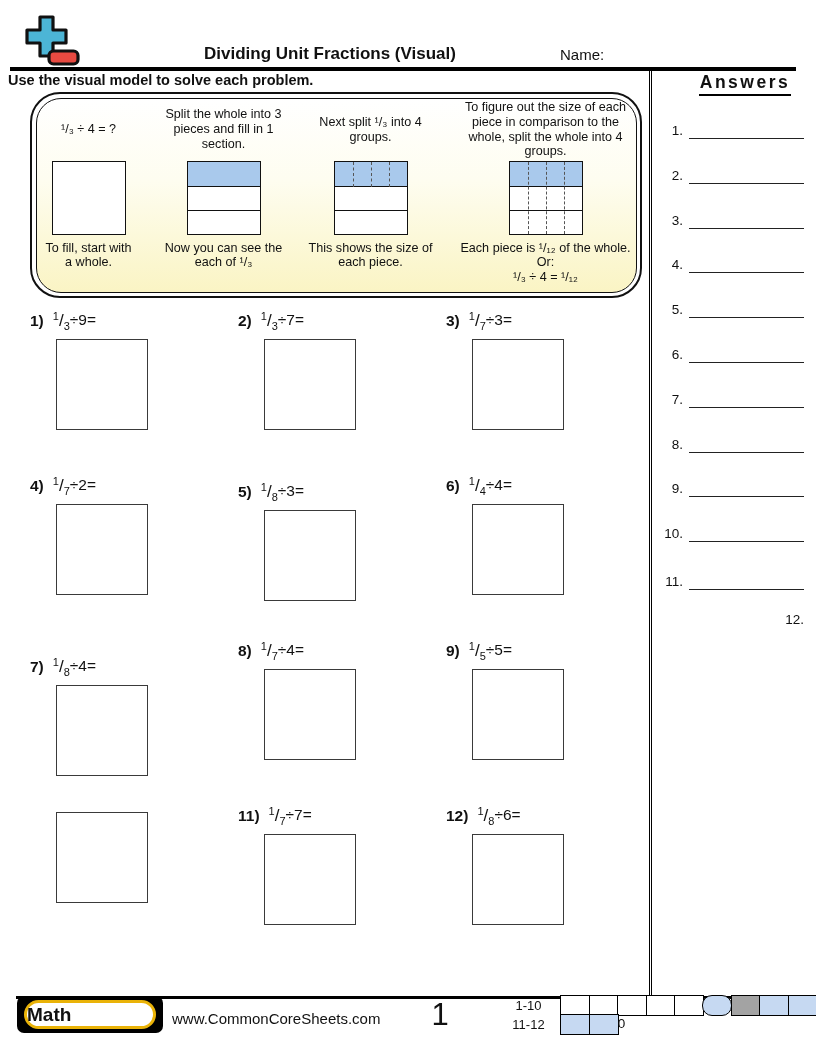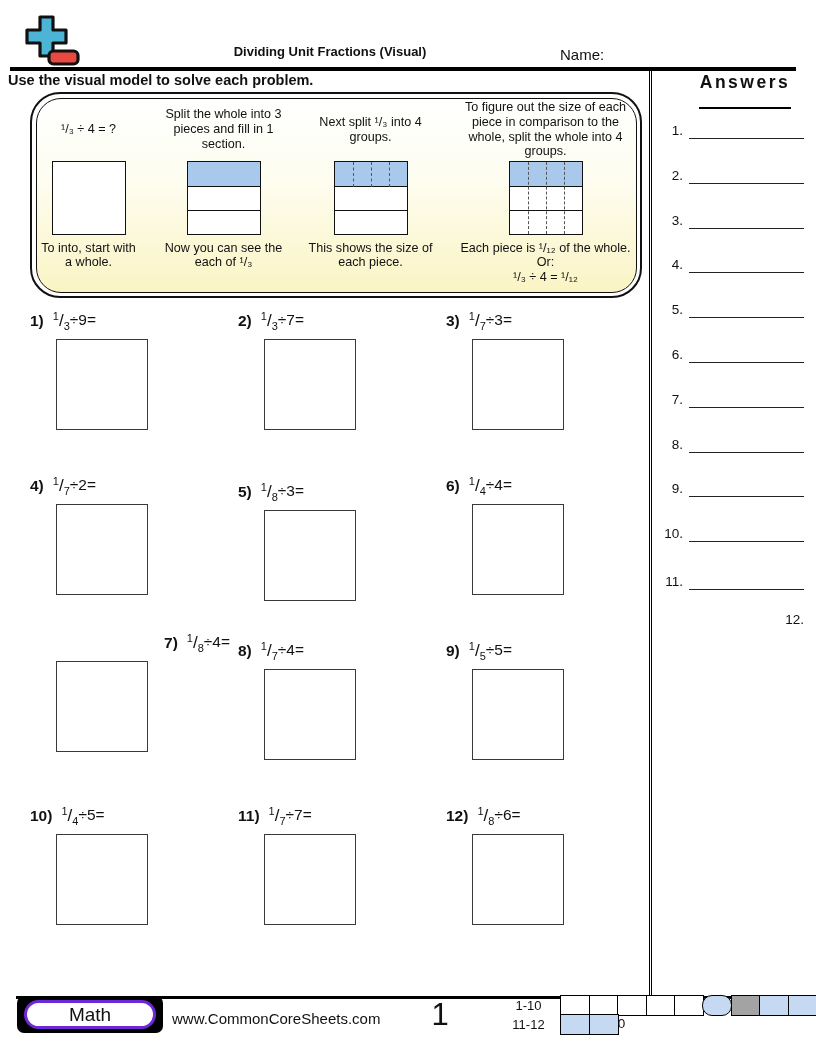--- a/index.html
+++ b/index.html
@@ -3,21 +3,21 @@
 <meta charset="utf-8">
 <style>
   html,body{margin:0;padding:0;background:#fff;}
   .page{
     position:relative;width:816px;height:1056px;background:#fff;overflow:hidden;
     font-family:"Liberation Sans",sans-serif;color:#111;
   }
   
   .logo{position:absolute;left:12px;top:14px;}
   .page-title{position:absolute;left:150px;top:44px;width:360px;text-align:center;
-    font-size:13px;font-weight:bold;}
+    font-size:17px;font-weight:bold;}
   .name-label{position:absolute;left:560px;top:46px;font-size:15px;}
   .rule-top{position:absolute;left:10px;top:67px;width:786px;height:3.5px;background:#000;}
   .instruction{position:absolute;left:8px;top:72px;font-size:14.5px;font-weight:bold;}
   
   .example-box{position:absolute;left:30px;top:92px;width:612px;height:206px;
     border:2.5px solid #111;border-radius:30px;background:#fff;box-sizing:border-box;}
   .example-inner{position:absolute;inset:3.5px;border:1.6px solid #111;border-radius:25px;
     background:linear-gradient(180deg,#ffffff 0%,#fefdf0 42%,#faf4c4 100%);}
   .ex-col{position:absolute;top:0;height:100%;}
   .ex-top{position:absolute;top:2px;left:-4px;right:-4px;height:58px;display:flex;
@@ -39,31 +39,31 @@
   .p-expr sub{font-size:11px;vertical-align:-4px;}
   .p-expr .sl{font-size:17px;}
   .p-expr .op{vertical-align:1px;}
   .p-square{margin:7px 0 0 26px;width:92px;height:91px;border:1.5px solid #3a3a3a;
     box-sizing:border-box;background:#fff;}
   
   .v-sep{position:absolute;left:649px;top:70px;height:926px;width:3.4px;
     border-left:1.8px solid #000;border-right:1.8px solid #000;box-sizing:border-box;}
   .answers-title-wrap{position:absolute;left:658px;top:72px;width:148px;text-align:center;}
   .answers-title{display:inline-block;font-size:17.5px;font-weight:bold;
-    letter-spacing:2.5px;border-bottom:2.2px solid #000;padding:0 1px 14px 1px;margin-left:26px;}
+    letter-spacing:2.5px;border-bottom:2.2px solid #000;padding:0 1px 1px 1px;margin-left:26px;}
   .ans-item{position:absolute;left:656px;width:148px;height:20px;display:flex;
     align-items:flex-end;gap:6px;}
   .ans-num{width:27px;text-align:right;font-size:13.5px;line-height:16px;}
   .ans-line{flex:1;border-bottom:1.4px solid #222;height:17px;}
   
   .rule-bottom{position:absolute;left:16px;top:996px;width:780px;height:3px;background:#000;}
   .math-badge{position:absolute;left:17px;top:996px;width:146px;height:37px;
     background:#000;border-radius:7px;}
-  .math-pill{position:absolute;inset:4px 7px;background:#fff;border:3px solid #6d28d9;
-    border-radius:15px;text-align:center;font-weight:normal;font-size:19px;line-height:23px;}
+  .math-pill{position:absolute;inset:4px 7px;background:#fff;border:3px solid #eab308;
+    border-radius:15px;font-weight:bold;font-size:19px;line-height:23px;}
   .website{position:absolute;left:172px;top:1010px;font-size:15px;}
   .page-number{position:absolute;left:380px;top:997px;width:120px;text-align:center;
     font-size:31px;}
   .score-table{position:absolute;left:500px;top:995px;}
   .score-row{display:flex;}
   .score-row + .score-row{margin-top:-1.6px;}
   .score-label{width:62px;text-align:center;padding-right:5px;font-size:13px;
     line-height:21px;box-sizing:border-box;}
   .score-cell{width:23px;height:21px;box-sizing:border-box;border:1.6px solid #000;
     margin-left:-1.6px;text-align:center;font-size:13.5px;line-height:18px;background:#fff;padding-left:28px;}
@@ -83,21 +83,21 @@
   <div class="page-title">Dividing Unit Fractions (Visual)</div>
   <div class="name-label">Name:</div>
   <div class="rule-top"></div>
   <div class="instruction">Use the visual model to solve each problem.</div>
 
   <div class="example-box">
     <div class="example-inner" id="example-inner">
         <div class="ex-col" style="left: 0px; width: 104px;">
           <div class="ex-top">¹/₃ ÷ 4 = ?</div>
           <div class="ex-square"></div>
-          <div class="ex-bottom">To into, start with
+          <div class="ex-bottom">To fill, start with
 a whole.</div>
         </div>
         <div class="ex-col" style="left: 122px; width: 130px;">
           <div class="ex-top">Split the whole into 3
 pieces and fill in 1
 section.</div>
           <div class="ex-square">
             <div class="ex-row" style="background: rgb(169, 201, 236);"></div>
             <div class="ex-row"></div>
             <div class="ex-row"></div>
@@ -157,34 +157,33 @@
         <div class="p-square"></div>
       </div>
       <div class="problem" style="left: 238px; top: 481px;">
         <div class="p-head"><span class="p-label">5)</span><span class="p-expr"><sup>1</sup><span class="sl">/</span><sub>8</sub><span class="op">÷3=</span></span></div>
         <div class="p-square"></div>
       </div>
       <div class="problem" style="left: 446px; top: 475px;">
         <div class="p-head"><span class="p-label">6)</span><span class="p-expr"><sup>1</sup><span class="sl">/</span><sub>4</sub><span class="op">÷4=</span></span></div>
         <div class="p-square"></div>
       </div>
-      <div class="problem" style="left: 30px; top: 632px; text-align: right;">
+      <div class="problem" style="left: 30px; top: 656px;">
         <div class="p-head"><span class="p-label">7)</span><span class="p-expr"><sup>1</sup><span class="sl">/</span><sub>8</sub><span class="op">÷4=</span></span></div>
         <div class="p-square"></div>
       </div>
       <div class="problem" style="left: 238px; top: 640px;">
         <div class="p-head"><span class="p-label">8)</span><span class="p-expr"><sup>1</sup><span class="sl">/</span><sub>7</sub><span class="op">÷4=</span></span></div>
         <div class="p-square"></div>
       </div>
       <div class="problem" style="left: 446px; top: 640px;">
         <div class="p-head"><span class="p-label">9)</span><span class="p-expr"><sup>1</sup><span class="sl">/</span><sub>5</sub><span class="op">÷5=</span></span></div>
         <div class="p-square"></div>
       </div>
       <div class="problem" style="left: 30px; top: 805px;">
-        <div class="p-head"><span class="p-label">10)</span><span class="p-expr"><sup>1</sup><span class="sl">/</span><sub>4</sub><span class="op">÷5=</span></span></div>
         <div class="p-square"></div>
       </div>
       <div class="problem" style="left: 238px; top: 805px;">
         <div class="p-head"><span class="p-label">11)</span><span class="p-expr"><sup>1</sup><span class="sl">/</span><sub>7</sub><span class="op">÷7=</span></span></div>
         <div class="p-square"></div>
       </div>
       <div class="problem" style="left: 446px; top: 805px;">
         <div class="p-head"><span class="p-label">12)</span><span class="p-expr"><sup>1</sup><span class="sl">/</span><sub>8</sub><span class="op">÷6=</span></span></div>
         <div class="p-square"></div>
       </div>

